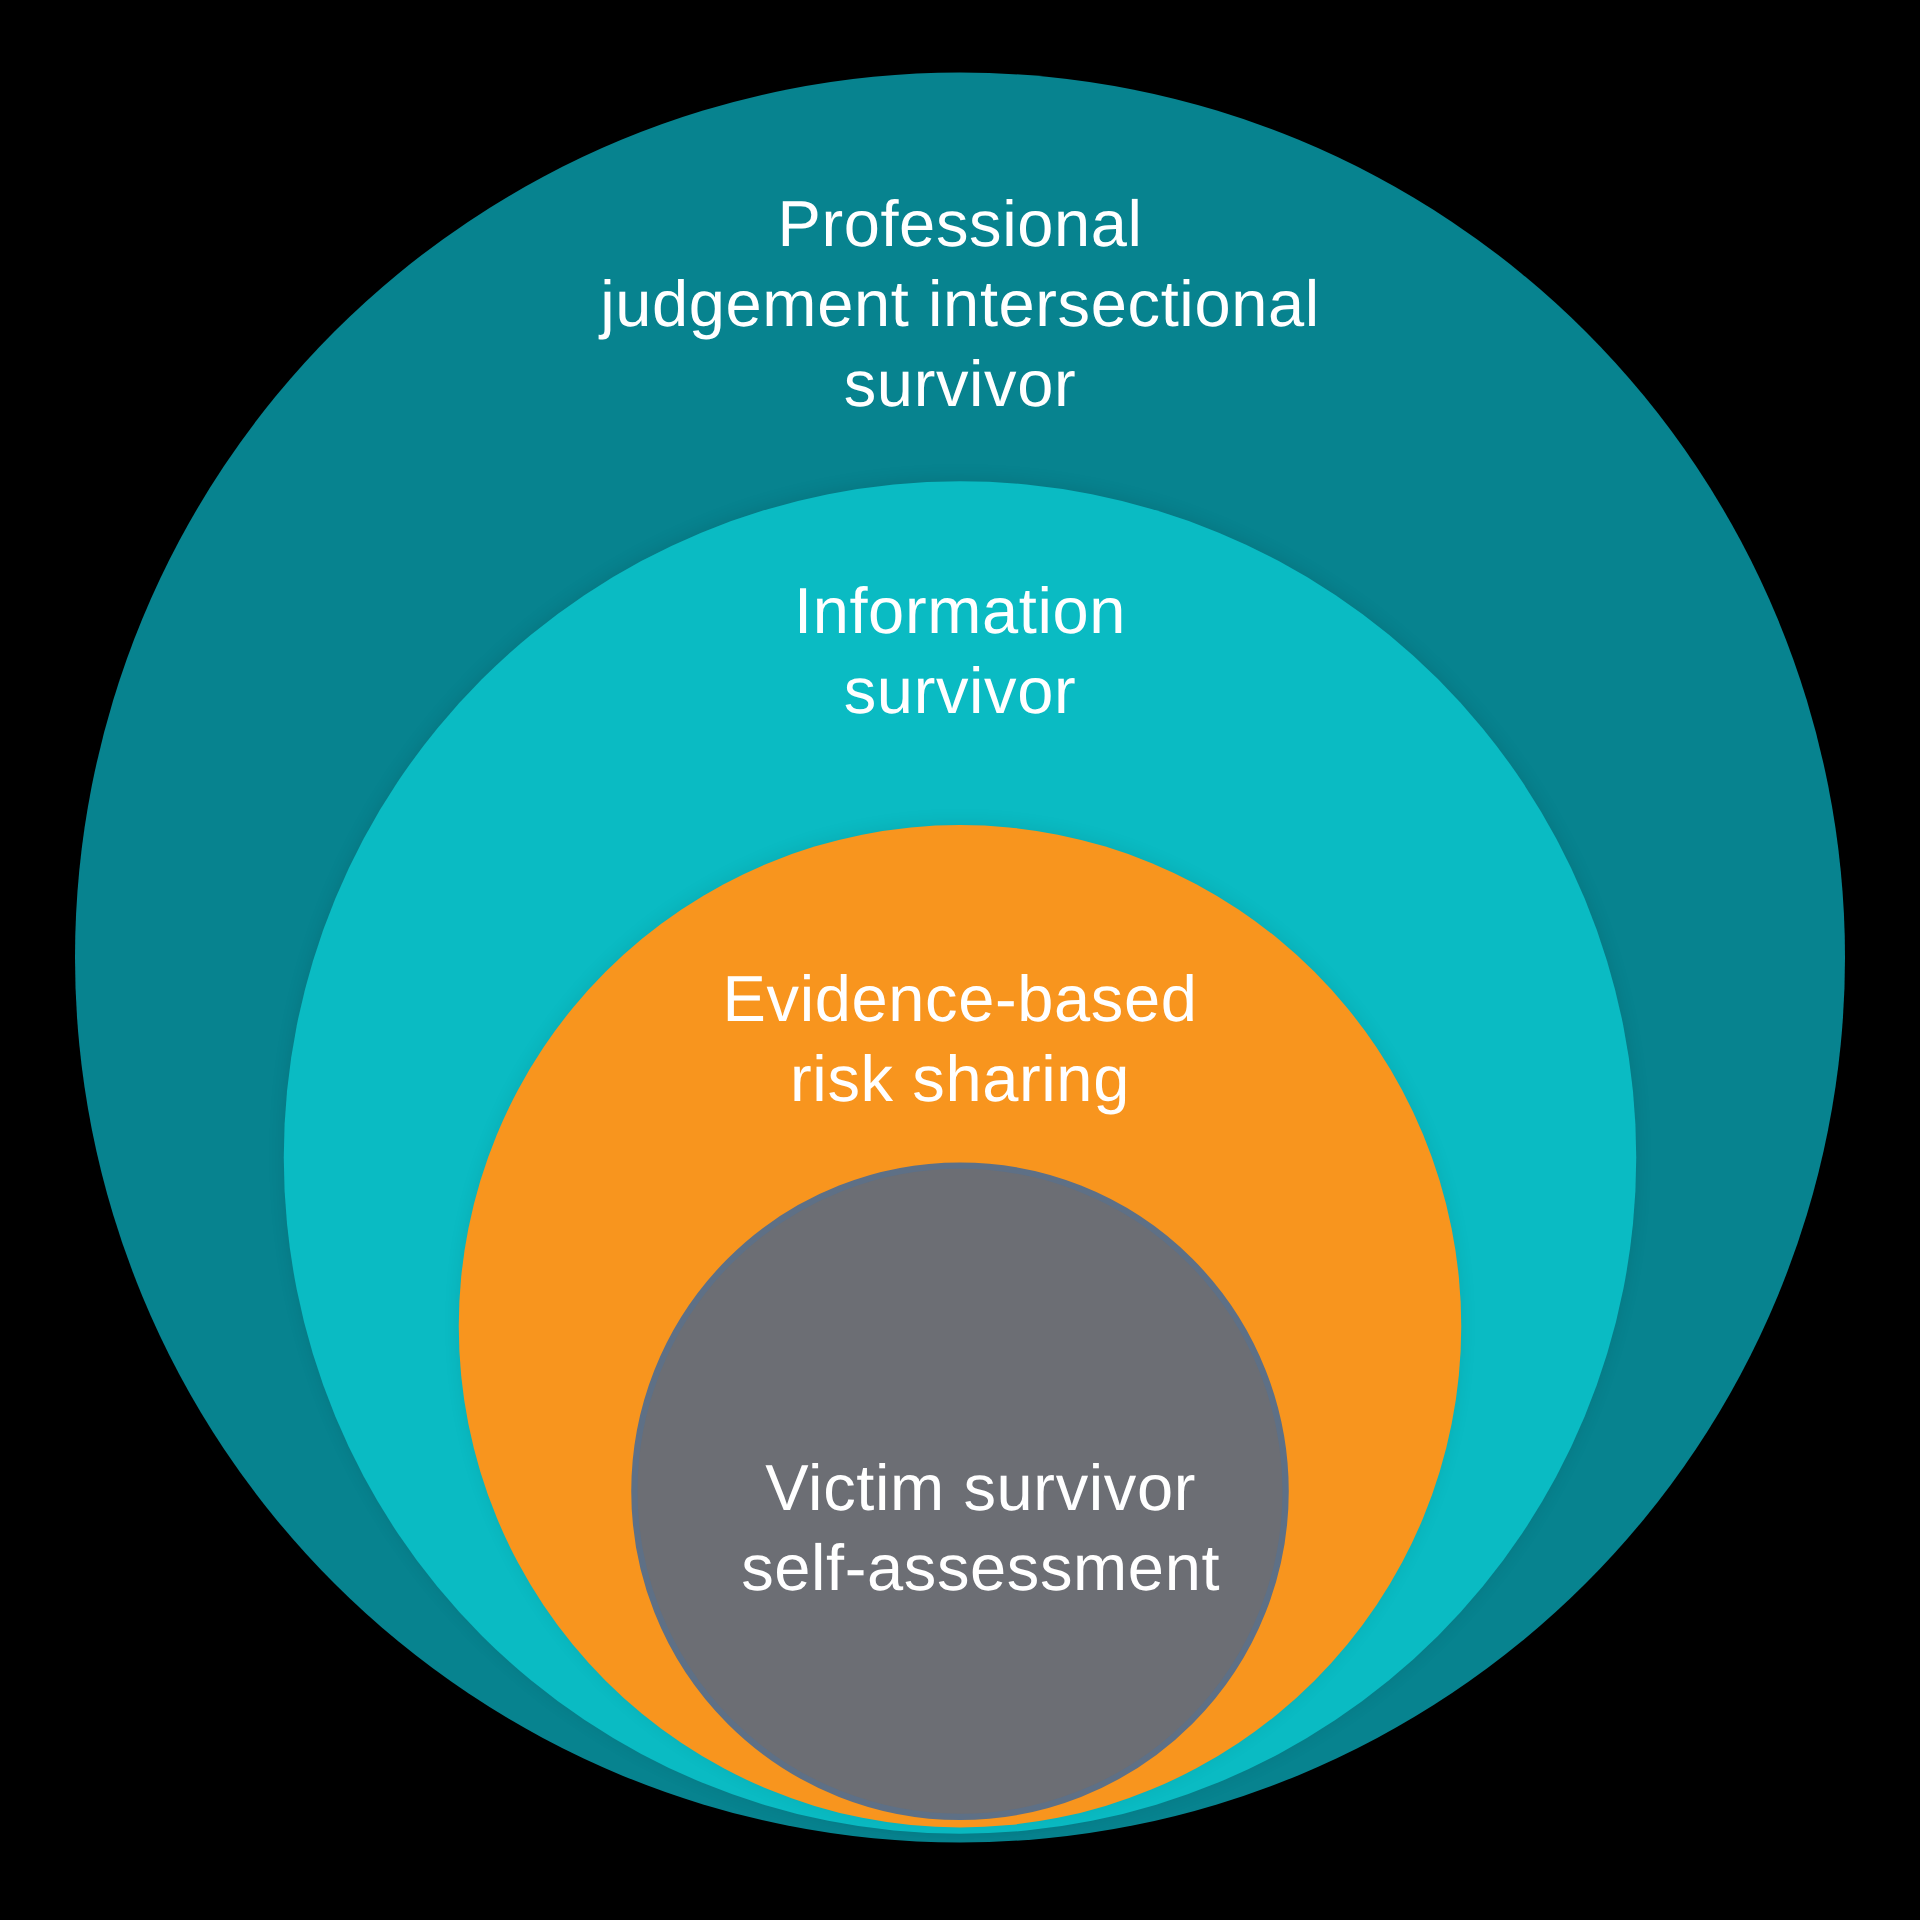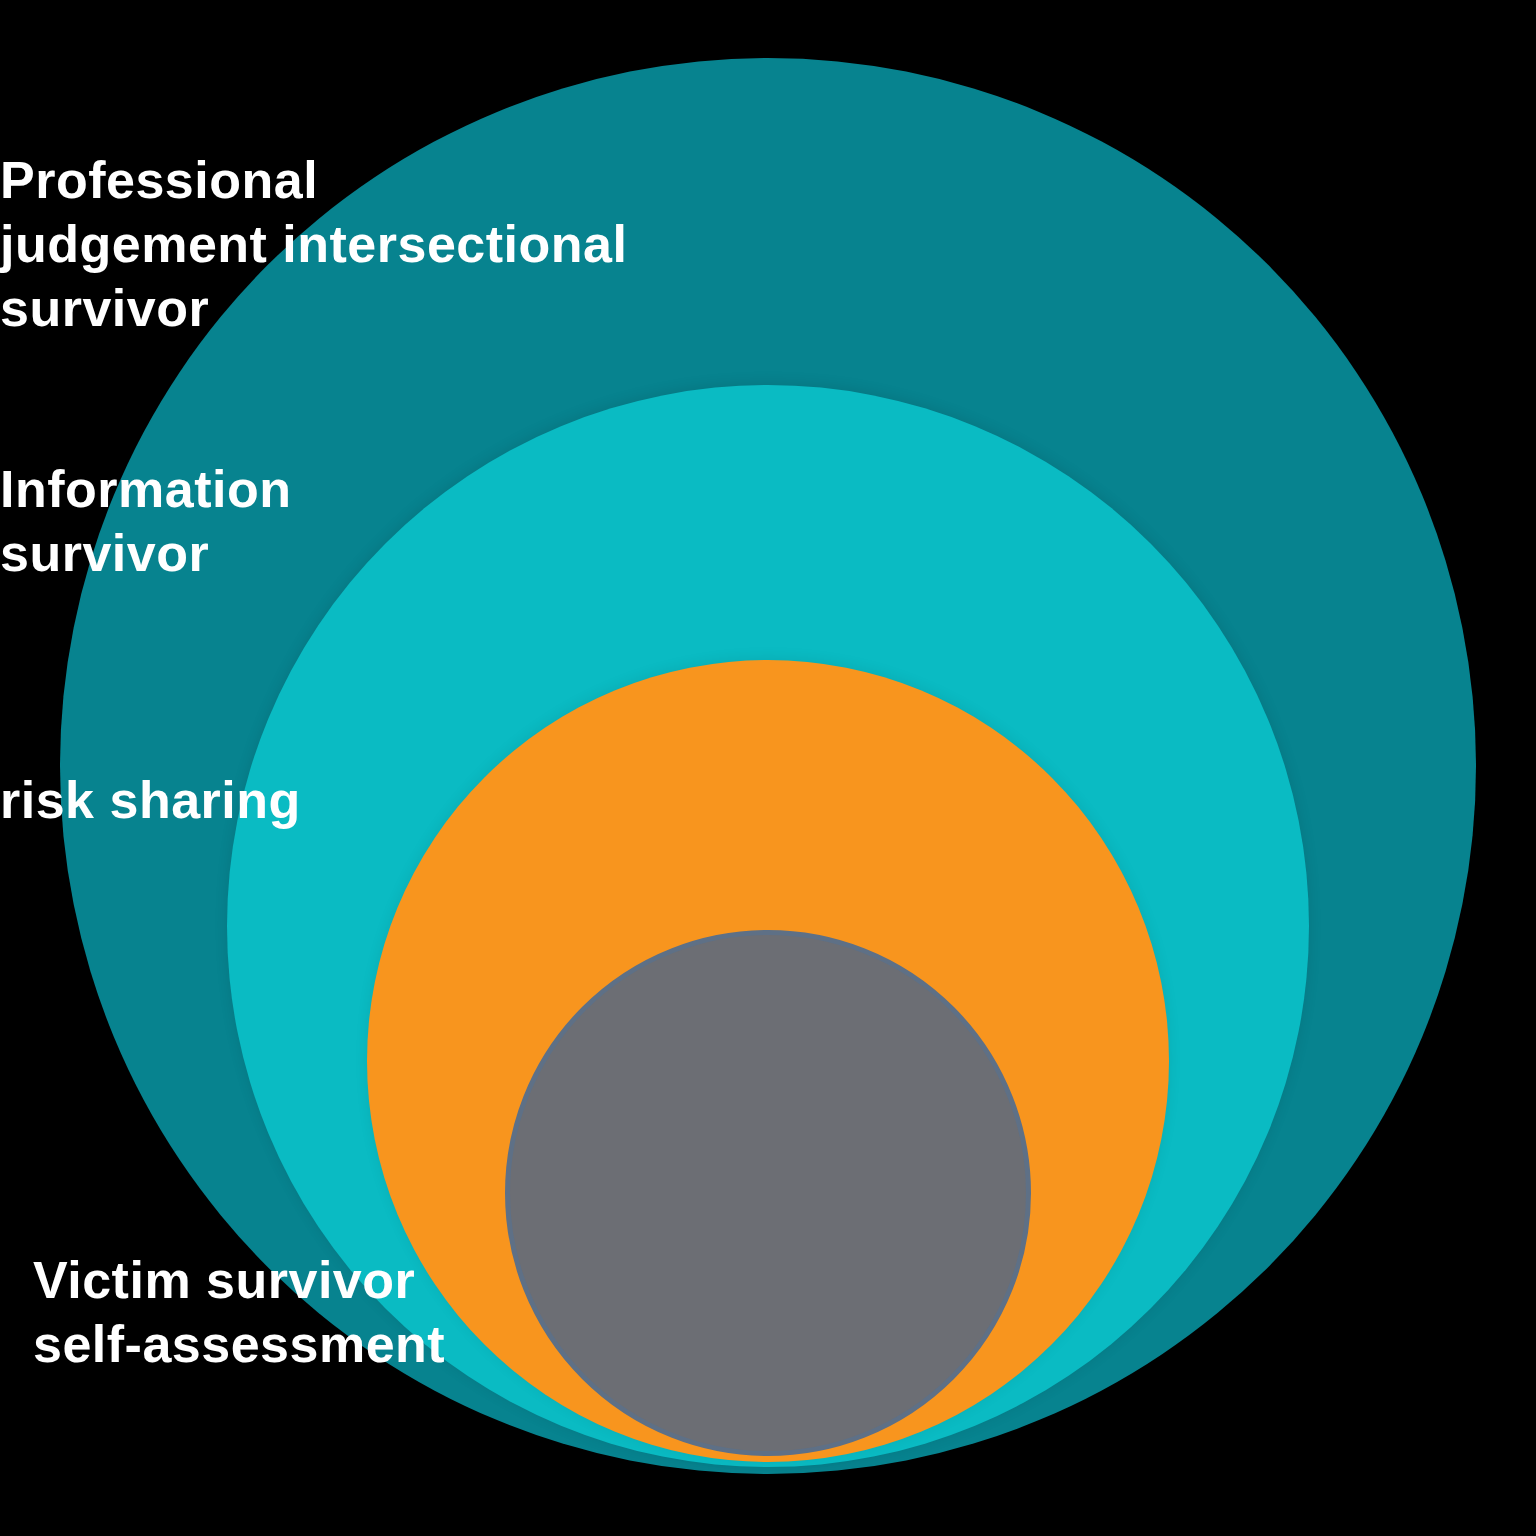--- a/index.html
+++ b/index.html
@@ -43,49 +43,51 @@
   
   .c3 {
     left: 505px; top: 930px;
     width: 526px; height: 526px;
     background: var(--ring3, #6C6E74);
     border: 5px solid var(--ring3edge, #5E7086);
   }
   .label {
     position: absolute;
     left: 0; right: 0;
+    text-align: center;
     color: var(--text, #FFFFFF);
-    font-weight: 700;
+    font-weight: 400;
     font-size: 52px;
     line-height: 64px;
     letter-spacing: 0.5px;
   }
   .lb0 { top: 148px; }
   .lb1 { top: 457px; }
   .lb2 { top: 768px; }
-  .lb3 { top: 1248px; margin-left: 33px; }
+  .lb3 { top: 1159px; margin-left: 33px; }
 </style>
 </head>
 <body>
 
 <div class="stage">
   <div class="circle c0"></div>
   <div class="circle c1"></div>
   <div class="circle c2"></div>
   <div class="circle c3"></div>
 
   <div class="label lb0">
       <div>Professional</div>
       <div>judgement intersectional</div>
       <div>survivor</div>
     </div>
   <div class="label lb1">
       <div>Information</div>
       <div>survivor</div>
     </div>
   <div class="label lb2">
+      <div>Evidence-based</div>
       <div>risk sharing</div>
     </div>
   <div class="label lb3">
       <div>Victim survivor</div>
       <div>self-assessment</div>
     </div>
 </div>
 
 </body></html>

